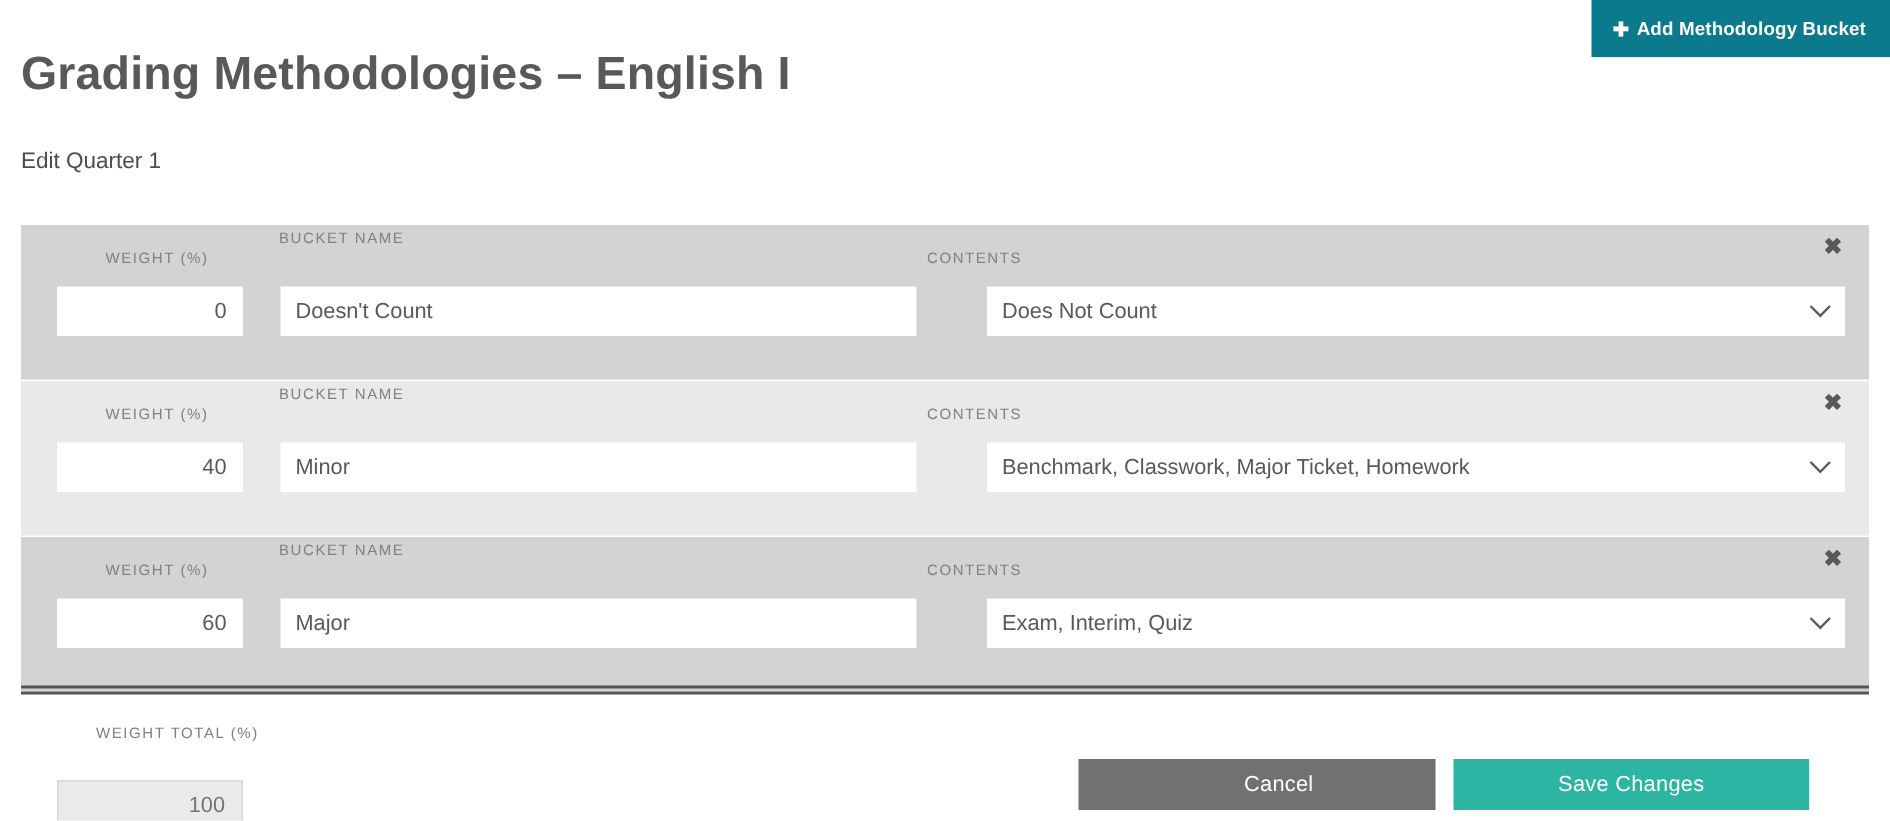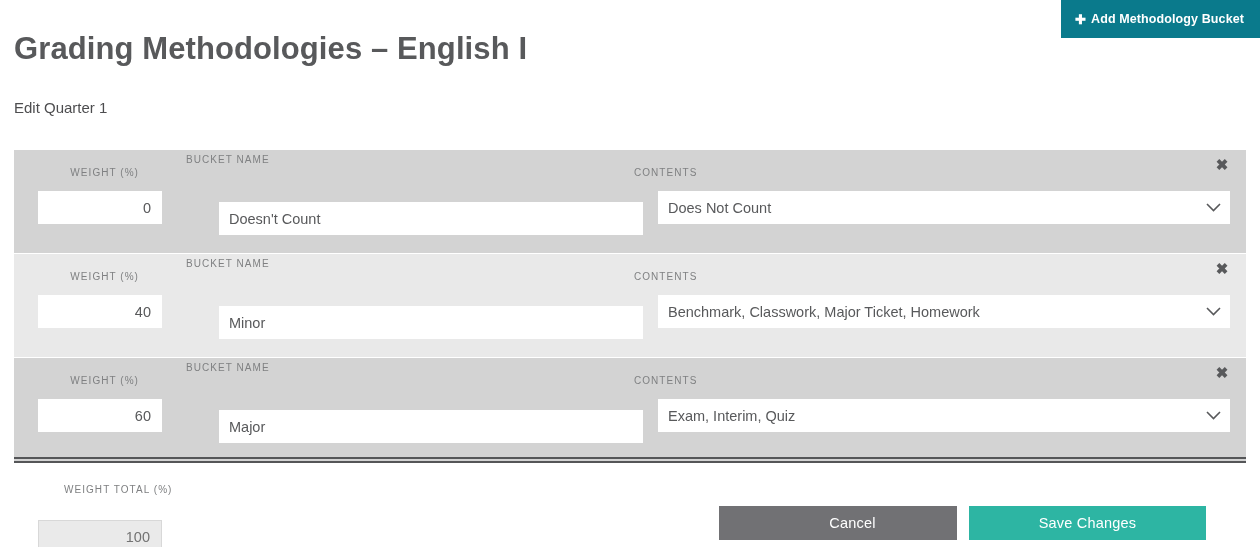--- a/index.html
+++ b/index.html
@@ -51,39 +51,38 @@
   .bucket-row.alt { background: #e9e9e9; }
   .bucket-row + .bucket-row { margin-top: 1px; }
 
   .field-label {
     position: absolute;
     font-size: 10px; letter-spacing: 1.05px; color: #7f8082;
     font-weight: 400; text-transform: uppercase; white-space: nowrap;
   }
   .lbl-weight { right: 1107px; top: 17px; }
   .lbl-name   { left: 172px;  top: 4px; }
-  .lbl-contents { left: 620px; top: 17px; }
+  .lbl-contents { left: 604px; top: 17px; }
 
   .inp {
     position: absolute;
     background: #ffffff;
     border: none;
     font-family: "Liberation Sans", sans-serif;
     font-size: 14.5px;
     color: #58595b;
     outline: none;
   }
   .inp-weight {
     left: 24px; top: 41px; width: 124px; height: 33px;
     text-align: right; padding: 0 11px 0 8px;
   }
   .inp-name {
-    left: 173px; top: 52px; width: 424px; height: 33px;
+    left: 173px; top: 41px; width: 424px; height: 33px;
     padding: 0 10px;
-    margin-left: 32px;
   }
 
   .select-wrap {
     position: absolute; left: 644px; top: 41px;
     width: 572px; height: 33px;
     background: #ffffff;
     display: flex; align-items: center;
     cursor: pointer;
   }
   .select-value {

